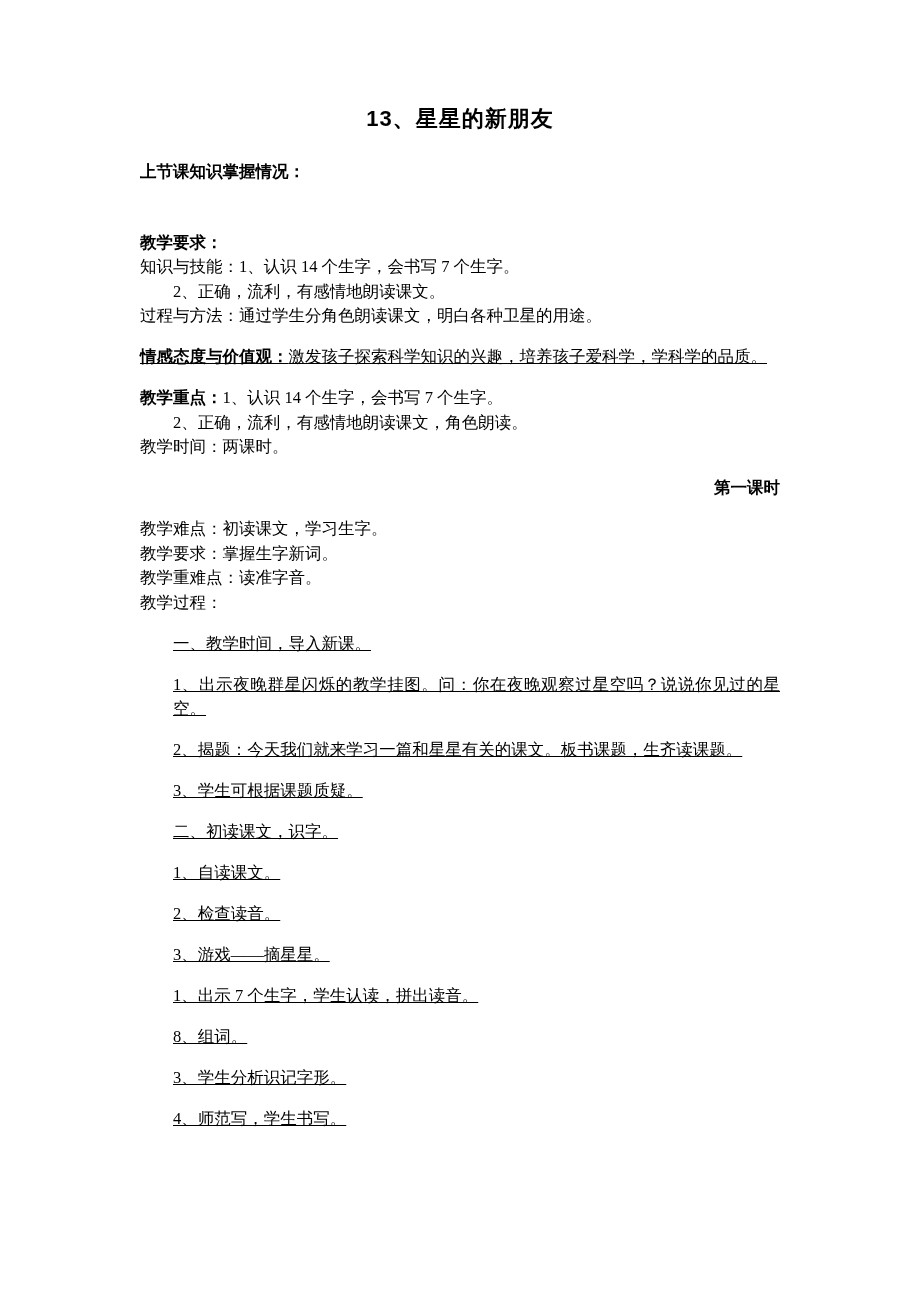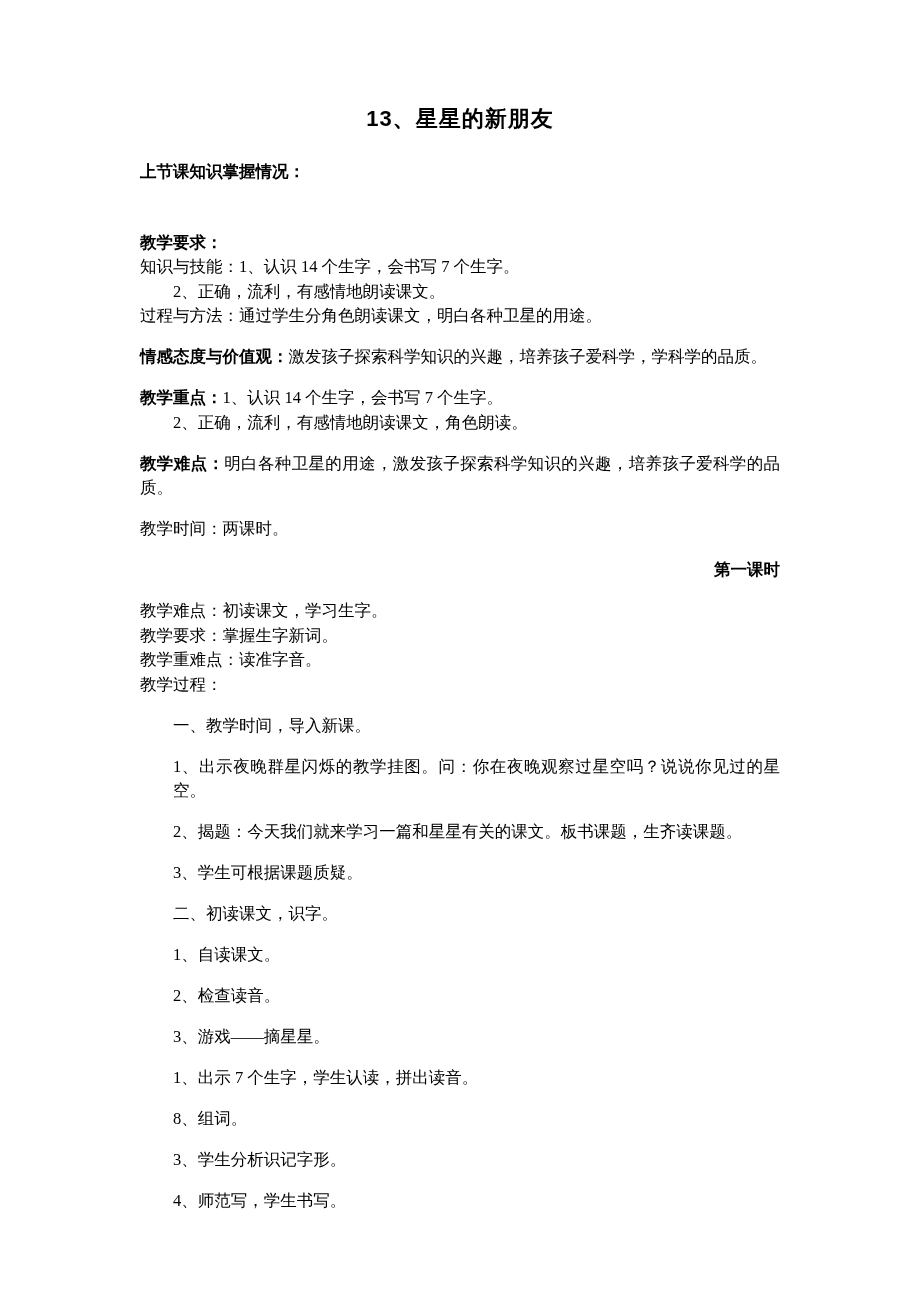--- a/index.html
+++ b/index.html
@@ -47,20 +47,21 @@
   .center {
     text-align: right;
     font-weight: bold;
     font-size: 16.5px;
     line-height: 24.5px;
   }
   .wrap-indent {
     font-size: 16.5px;
     line-height: 24.5px;
     text-align: justify;
+    text-decoration: underline;
   }
 </style>
 </head>
 <body>
 
 <div class="page">
 
   <h1 class="doc-title">13、星星的新朋友</h1>
 
   <p class="line b">上节课知识掌握情况：</p>
@@ -74,21 +75,20 @@
   <p class="line indent-2"><span>2、正确，流利，有感情地朗读课文。</span></p>
 
   <p class="line"><span>过程与方法：</span><span>通过学生分角色朗读课文，明白各种卫星的用途。</span></p>
 
   <p class="wrap-indent"><span class="b">情感态度与价值观：</span><span>激发孩子探索科学知识的兴趣，培养孩子爱科学，学科学的品质。</span></p>
 
   <p class="line"><span class="b">教学重点：</span><span>1、认识 14 个生字，会书写 7 个生字。</span></p>
 
   <p class="line indent-2"><span>2、正确，流利，有感情地朗读课文，角色朗读。</span></p>
 
-  <p class="wrap-indent"><span class="b">教学难点：</span><span>明白各种卫星的用途，激发孩子探索科学知识的兴趣，培养孩子爱科学的品质。</span></p>
 
   <p class="line"><span>教学时间：</span><span>两课时。</span></p>
 
   <p class="center">第一课时</p>
 
   <p class="line"><span>教学难点：</span><span>初读课文，学习生字。</span></p>
 
   <p class="line"><span>教学要求：</span><span>掌握生字新词。</span></p>
 
   <p class="line"><span>教学重难点：</span><span>读准字音。</span></p>

